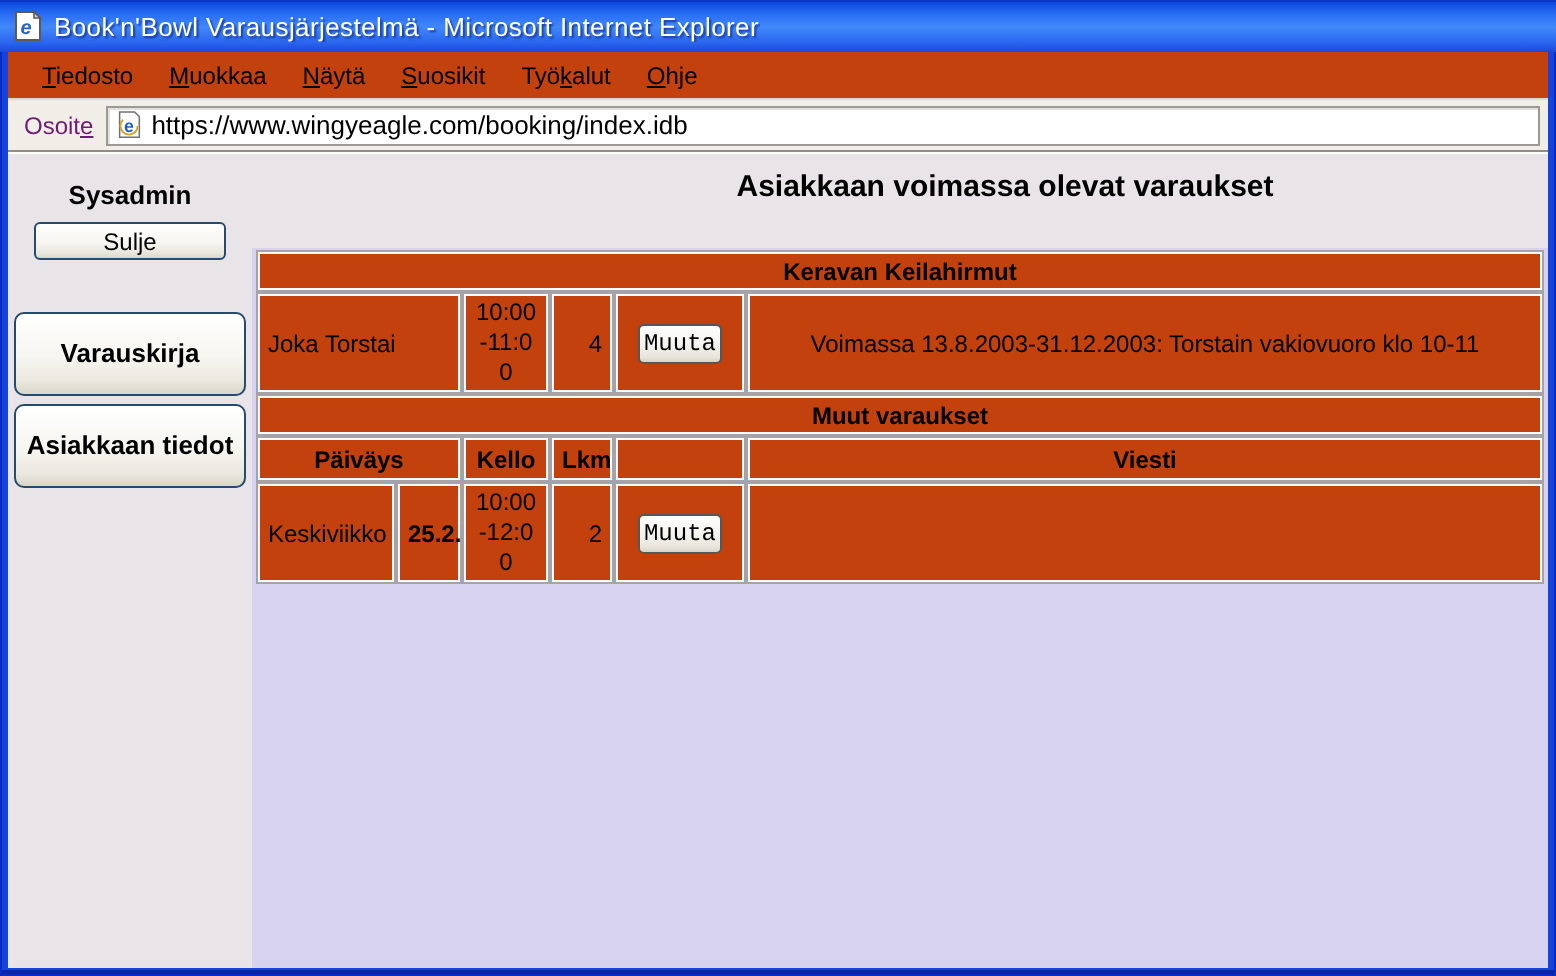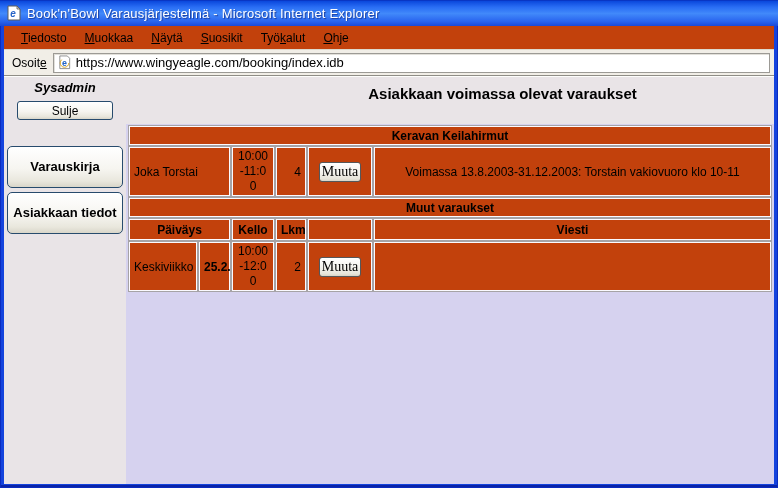--- a/index.html
+++ b/index.html
@@ -29,34 +29,34 @@
     height:24px; background:#c2410c; display:flex; align-items:center;
     border-bottom:1px solid #dcd9cf; padding-left:8px;
   }
   .menu-item{ padding:2px 9px; cursor:default; }
   u{ text-decoration:underline; }
 
   .addressbar{
     height:26px; display:flex; align-items:center; background:#f1eee7;
     border-bottom:1px solid #8f8d86; padding:0 4px 0 8px; gap:6px;
   }
-  .address-label{ color:#000000; font-size:12px; flex:0 0 auto; }
+  .address-label{ color:#701a75; font-size:12px; flex:0 0 auto; }
   .address-field{
     flex:1; height:20px; background:#fff; border:1px solid #9c9a95;
     box-shadow: inset 1px 1px 0 #e2e0da;
     display:flex; align-items:center; gap:4px; padding:0 3px;
   }
   .ie-icon{ width:15px; height:15px; display:inline-block; flex:0 0 auto; }
   .url{ font-size:13px; white-space:nowrap; overflow:hidden; }
 
   
   .content{ flex:1; display:flex; background:#e9e4e7; overflow:hidden; border-top:1px solid #fdfdfb; }
 
   .sidebar{ width:122px; flex:0 0 auto; background:#e9e4e7; display:flex; flex-direction:column; align-items:center; }
-  .role{ font-weight:bold; font-size:13px; margin-top:3px;font-style:italic; }
+  .role{ font-weight:bold; font-size:13px; margin-top:13px; }
   .btn-xp{
     font-family:"Liberation Sans", sans-serif;
     background:linear-gradient(180deg,#ffffff 0%,#f6f5f0 55%,#e9e7dd 85%,#d9d6c9 100%);
     border:1px solid #274b6d; border-radius:4px; cursor:pointer;
     box-shadow: inset 0 1px 0 #fff;
   }
   .sulje{ width:96px; height:19px; font-size:12px; margin-top:6px; border-radius:3px; }
   .navbtns{ margin-top:26px; display:flex; flex-direction:column; gap:4px; }
   .nav-btn{
     width:116px; min-height:42px; font-size:13px; font-weight:bold; line-height:1.25;
@@ -80,21 +80,21 @@
   th{ height:23px; }
   .row-standing td{ height:44px; }
   .row-booking td{ height:38px; }
   .cell-day{ text-align:left; }
   .cell-date{ font-weight:bold; text-align:center; }
   .cell-time{ text-align:center; line-height:1.25; word-break:break-word; }
   .cell-num{ text-align:right; padding-right:7px; }
   .cell-btn{ text-align:center; }
   .cell-msg{ text-align:center; }
   .muuta{
-    font-family:Liberation Serif, serif; font-size:14px;
+    font-family:Liberation Mono, monospace; font-size:12px;
     height:20px; padding:1px 2px; border:1px solid #55575a; border-radius:3px;
     background:linear-gradient(180deg,#ffffff 0%,#f4f3ee 50%,#e6e4da 88%,#d7d4c7 100%);
     box-shadow: inset 0 1px 0 #fff; cursor:pointer;
   }
 </style>
 </head>
 <body>
 
 <div class="window">
 

